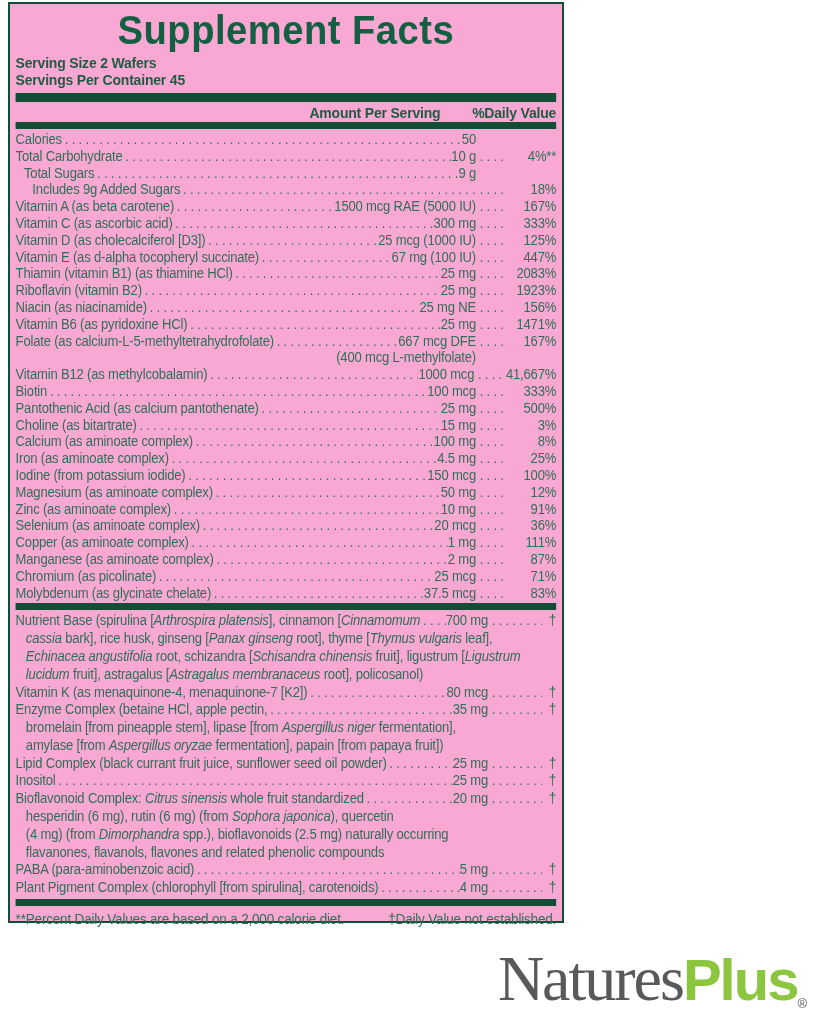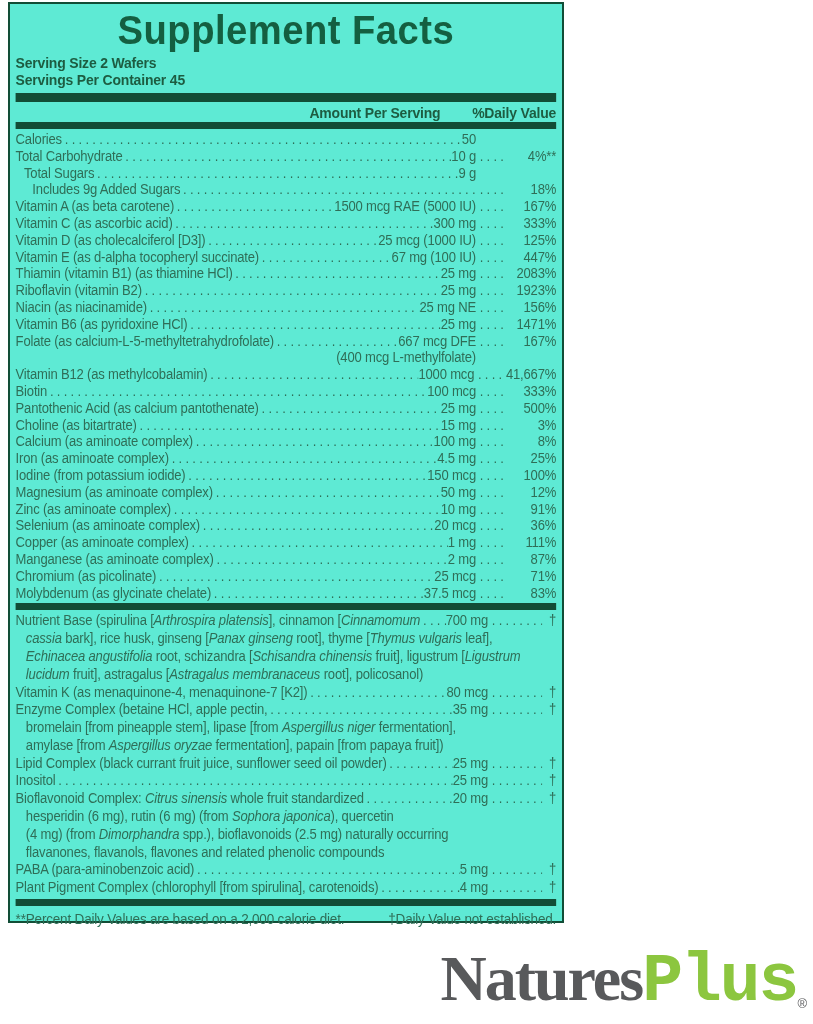--- a/index.html
+++ b/index.html
@@ -7,21 +7,21 @@
     --title:#145f41;
     --bold:#1d5c41;
     --text:#2f6e57;
     --logo-gray:#58595b;
     --logo-green:#8cc63f;
   }
   *{margin:0;padding:0;box-sizing:border-box;}
   html,body{background:#fff;}
   .page{position:relative;width:813px;height:1024px;background:#fff;overflow:hidden;
          font-family:"Liberation Sans","DejaVu Sans",sans-serif;color:var(--text);}
-  .panel{position:absolute;left:8px;top:2px;width:556px;height:921px;border:2px solid var(--bar);background:#5eead4;}
+  .panel{position:absolute;left:8px;top:2px;width:556px;height:921px;border:2px solid var(--bar);background:#f9a8d4;}
   .inner{width:592px;transform:scaleX(0.932);transform-origin:0 0;padding:3px 6px 0 6px;
          font-size:14px;letter-spacing:-0.2px;}
   .title{font-size:41px;font-weight:700;text-align:center;color:var(--title);
          letter-spacing:0.5px;line-height:42px;margin:2px 0 3px 0;}
   .serving{font-weight:700;color:var(--bold);font-size:15px;line-height:17px;}
   .bar{background:var(--bar);height:7px;margin:2px 0;}
   .bar-thick{height:9px;margin-top:5px;}
   .colhead{display:flex;font-weight:700;color:var(--bold);font-size:15px;line-height:15px;margin:3px 0 2px 0;white-space:nowrap;}
   .row{display:flex;line-height:16.8px;white-space:nowrap;}
   .row2{line-height:17.8px;}
@@ -29,24 +29,24 @@
   .lead{flex:1 1 0;min-width:0;overflow:hidden;padding:0 3px;}
   .amt{flex:0 0 auto;text-align:right;}
   .mid{flex:0 1 auto;width:34px;min-width:0;overflow:hidden;padding-left:4px;}
   .mid2{width:58px;}
   .dv{flex:0 0 auto;min-width:52px;text-align:right;}
   .dv2{min-width:15px;}
   .cont{padding-left:11px;line-height:inherit;white-space:nowrap;}
   .footnote{display:flex;justify-content:space-between;font-size:14.5px;line-height:17px;margin-top:5px;white-space:nowrap;}
   i{font-style:italic;}
   .logo{position:absolute;right:6px;top:944px;white-space:nowrap;line-height:70px;}
-  .logo-natures{font-family:"Liberation Serif","DejaVu Serif",serif;font-weight:700;
+  .logo-natures{font-family:"Liberation Serif","DejaVu Serif",serif;font-weight:400;
                 font-size:64px;color:var(--logo-gray);letter-spacing:-2px;}
-  .logo-plus{font-family:Liberation Mono, monospace;font-weight:700;
-             font-size:68px;color:var(--logo-green);letter-spacing:-2px;}
+  .logo-plus{font-family:Liberation Sans, sans-serif;font-weight:700;
+             font-size:58px;color:var(--logo-green);letter-spacing:-2px;}
   .logo-reg{font-size:13px;color:var(--logo-gray);vertical-align:baseline;position:relative;top:8px;}
 </style>
 </head>
 <body>
 
 <div class="page">
 
   <div class="panel">
     <div class="inner">
       <div class="title">Supplement Facts</div>

